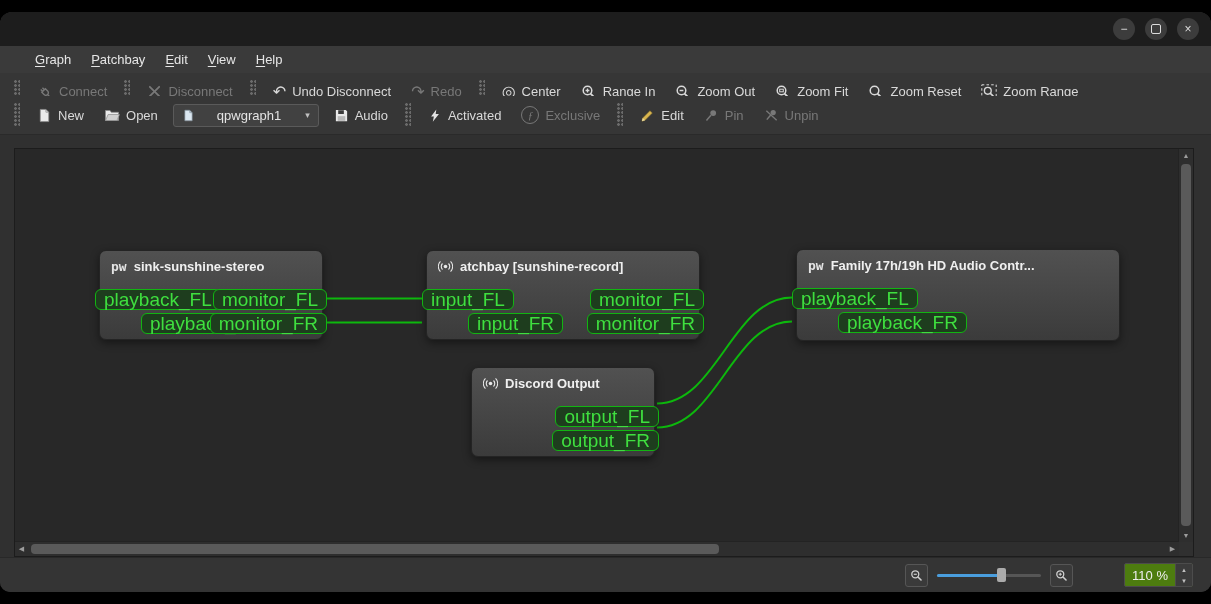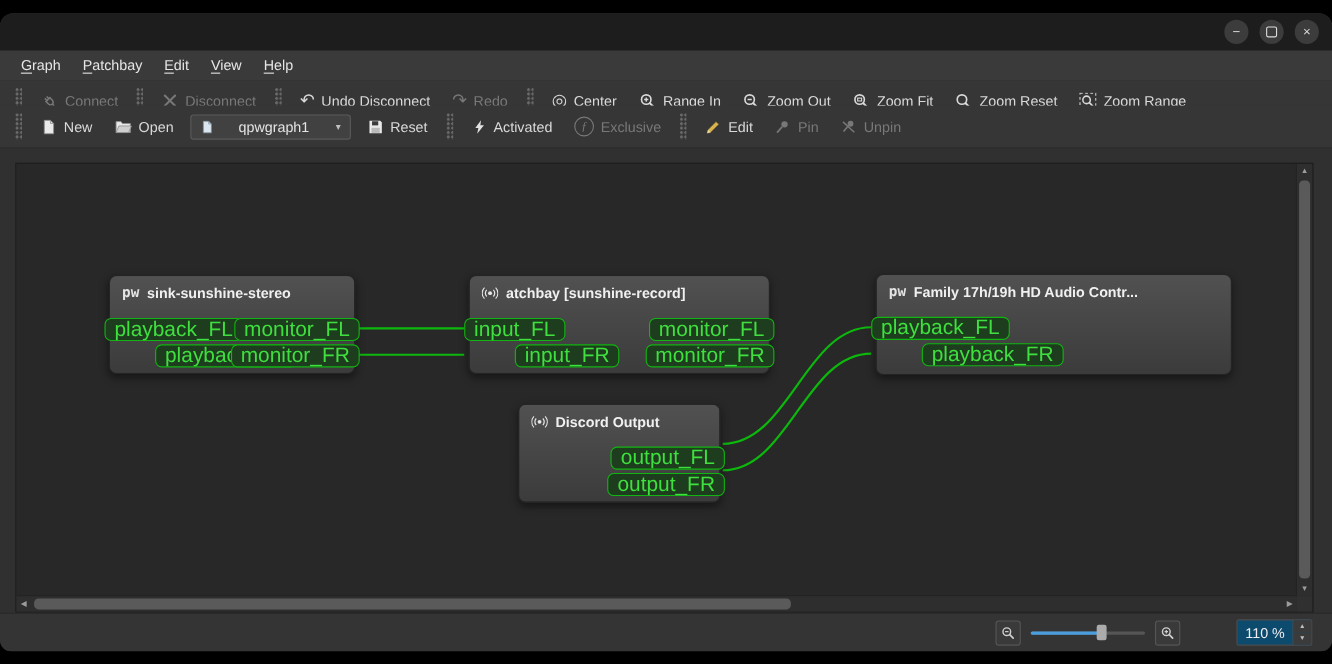--- a/index.html
+++ b/index.html
@@ -9,21 +9,21 @@
   
   .titlebar{position:absolute;left:0;top:0;right:0;height:34px;background:#1d1d1d;
     display:flex;align-items:center;justify-content:center;}
   .title{color:#f2f2f2;font-size:13px;font-weight:bold;}
   .winbtns{position:absolute;right:12px;top:6px;display:flex;gap:10px;}
   .winbtn{width:22px;height:22px;border-radius:50%;background:#3c3c3c;color:#dcdcdc;
     display:flex;align-items:center;justify-content:center;font-size:12px;line-height:1;}
   .maxglyph{width:8px;height:8px;border:1.3px solid #dcdcdc;border-radius:2px;}
   
   .menubar{position:absolute;left:0;top:34px;right:0;height:27px;background:#3a3a3a;
-    border-bottom:1px solid #2c2c2c;display:flex;align-items:center;padding-left:10px;gap:2px;}
+    border-bottom:1px solid #2c2c2c;display:flex;align-items:center;padding-left:26px;gap:2px;}
   .menu-item{padding:3px 9px;color:#e6e6e6;font-size:13px;border-radius:3px;}
   .mnemonic{text-decoration:underline;text-underline-offset:2px;}
   
   .toolbar{position:absolute;left:0;right:0;background:#363636;border-bottom:1px solid #2a2a2a;
     display:flex;align-items:center;padding:0 8px;gap:2px;}
   .toolbar1{top:61px;height:37px;}
   .toolbar2{top:84px;height:38px;}
   .tb-handle,.tb-sep{width:6px;height:24px;margin:0 6px;
     background-image:radial-gradient(circle at 1.5px 1.5px,#6b6b6b 1.1px,transparent 1.6px);
     background-size:4px 4px;}
@@ -67,21 +67,21 @@
   
   .statusbar{position:absolute;left:0;right:0;top:545px;height:35px;background:#343434;
     border-top:1px solid #282828;display:flex;align-items:center;justify-content:flex-end;
     gap:9px;padding-right:18px;box-sizing:border-box;}
   .zoombtn{width:21px;height:21px;border:1px solid #565656;border-radius:3px;background:#3a3a3a;
     color:#cfcfcf;display:flex;align-items:center;justify-content:center;}
   .slider{position:relative;width:104px;height:16px;}
   .slider-track{position:absolute;left:0;right:0;top:7px;height:3px;background:#565656;border-radius:2px;}
   .slider-fill{position:absolute;left:0;width:60%;top:7px;height:3px;background:#4a9ede;border-radius:2px;}
   .slider-handle{position:absolute;left:58%;top:1px;width:9px;height:14px;background:#ababab;border-radius:2px;}
-  .spin{display:flex;align-items:stretch;background:#0c4a6e;border:1px solid #4c4c4c;
+  .spin{display:flex;align-items:stretch;background:#4d7c0f;border:1px solid #4c4c4c;
     border-radius:2px;height:24px;box-sizing:border-box;margin-left:42px;}
   .spin-value{display:flex;align-items:center;padding:0 7px;color:#eeeeee;font-size:13px;}
   .spin-arrows{display:flex;flex-direction:column;width:16px;border-left:1px solid #4c4c4c;}
   .spin-arrows div{flex:1;display:flex;align-items:center;justify-content:center;
     font-size:6px;color:#c0c0c0;background:#3b3b3b;}
 </style>
 </head>
 <body>
 
 <div class="window">
@@ -218,21 +218,21 @@
       <span>qpwgraph1</span>
       <span class="combo-arrow">▾</span>
     </div>
 
     <div class="tb-btn">
       <svg class="icon" viewBox="0 0 16 16" width="15" height="15">
           <path d="M2 2 h10.5 L14 3.5 V14 H2 z" fill="#e9e9e9"></path>
           <rect x="4.5" y="2.4" width="6" height="4" fill="#3a3a3a"></rect>
           <rect x="4" y="8.7" width="8" height="5" fill="#b9b9b9"></rect>
         </svg>
-      <span>Reset</span>
+      <span>Audio</span>
     </div>
     <div class="tb-sep"></div>
 
     <div class="tb-btn">
       <svg class="icon" viewBox="0 0 16 16" width="14" height="15">
           <path d="M9.5 1 L3.5 9 h3.2 L5.5 15 L12.5 6.2 H8.8 Z" fill="#e2e2e2"></path>
         </svg>
       <span>Activated</span>
     </div>
     <div class="tb-btn disabled">

